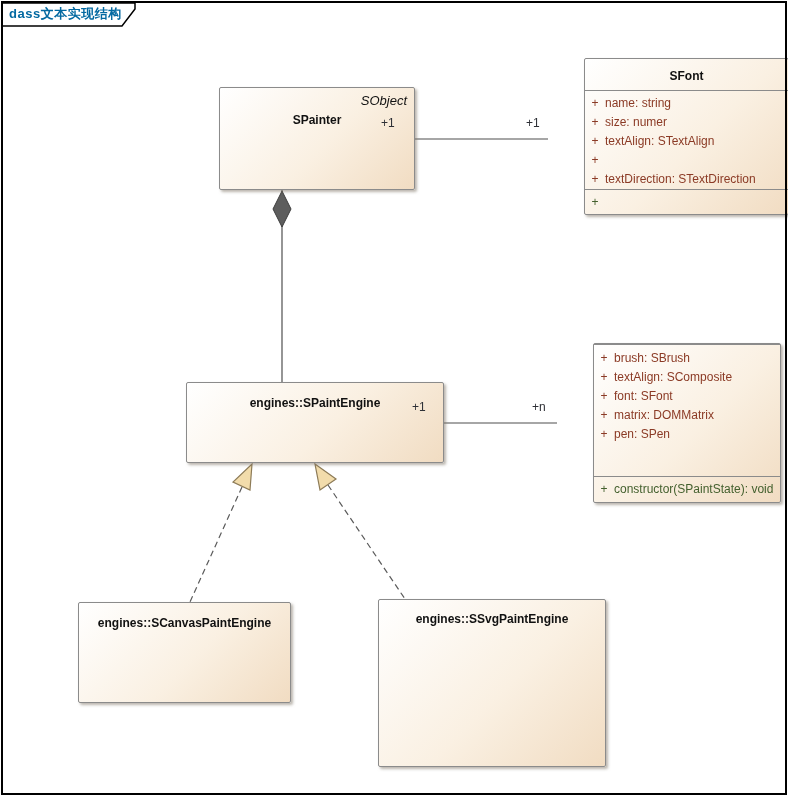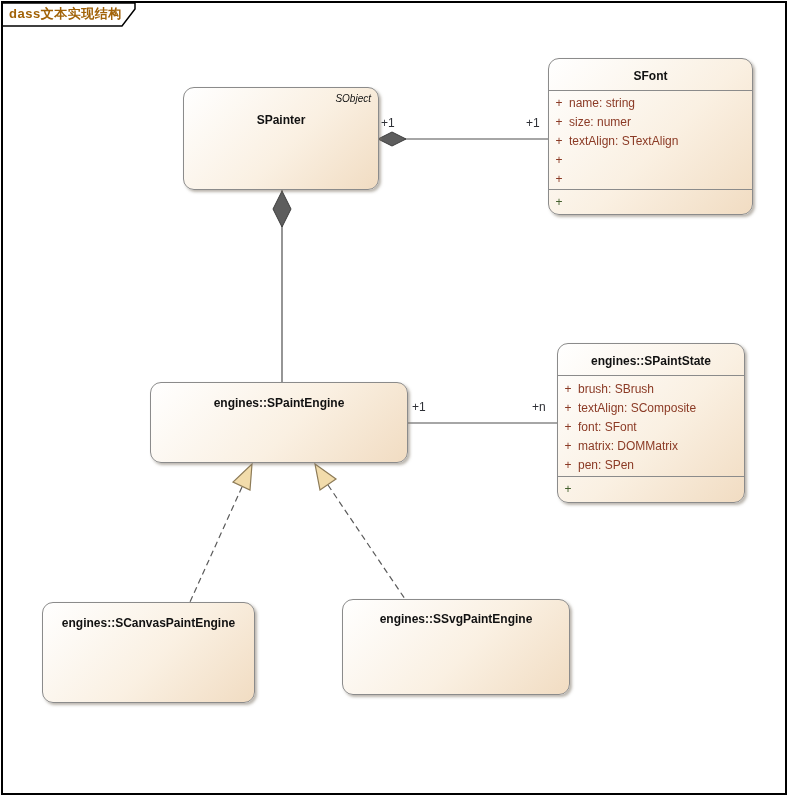--- a/index.html
+++ b/index.html
@@ -9,41 +9,41 @@
     font-family:"Liberation Sans", sans-serif;
     -webkit-font-smoothing:antialiased;
   }
   
   .frame-border {
     position:absolute; left:1px; top:1px; right:1px; bottom:1px;
     border:2px solid #000; pointer-events:none; z-index:3;
   }
   .frame-label {
     position:absolute; left:9px; top:5px; z-index:5;
-    font-size:13px; font-weight:bold; color:#a16207; letter-spacing:0.5px;
+    font-size:13px; font-weight:bold; color:#0369a1; letter-spacing:0.5px;
     white-space:nowrap;
   }
   
   svg.overlay { position:absolute; left:0; top:0; z-index:1; }
   
   .uml-class {
     position:absolute; z-index:2; box-sizing:border-box;
     background:linear-gradient(135deg, #ffffff 0%, #faf0e2 55%, #f1dcc2 100%);
-    border:1px solid #8b8b8b; border-radius:11px;
+    border:1px solid #8b8b8b; border-radius:2px;
     box-shadow:2px 2px 3px rgba(130,120,105,0.55);
-    display:flex; flex-direction:column;
+    display:flex; flex-direction:column;margin-left:36px;
   }
   .uml-title {
     text-align:center; font-size:12px; font-weight:bold; color:#111;
     position:relative;
   }
   .uml-title.abstract { }
   .stereotype {
     position:absolute; top:5px; right:7px;
-    font-size:10px; font-style:italic; font-weight:normal; color:#111;
+    font-size:13px; font-style:italic; font-weight:normal; color:#111;
   }
   .compartment { border-top:1px solid #8b8b8b; box-sizing:border-box; }
   .member-row {
     display:flex; font-size:12px; line-height:19px; white-space:nowrap;
   }
   .member-row .vis { width:20px; text-align:center; flex:0 0 20px; }
   .attrs .member-row { color:#8b3a25; }
   .ops .member-row { color:#44602e; }
   .mult-label {
     position:absolute; z-index:2; font-size:12px; color:#2e3036; white-space:nowrap;
@@ -96,39 +96,37 @@
     </div>
     <div class="member-row">
       <span class="vis">+</span>
       <span>textAlign: STextAlign</span>
     </div>
     <div class="member-row">
       <span class="vis">+</span>
     </div>
     <div class="member-row">
       <span class="vis">+</span>
+      <span>textDirection: STextDirection</span>
     </div>
   </div>
   <div class="compartment ops" style="flex:0 0 27px; padding-top:3px;">
     <div class="member-row">
       <span class="vis">+</span>
     </div>
   </div>
 </div>
 
 <div class="uml-class" style="left:150px; top:382px; width:258px; height:81px;">
   <div class="uml-title abstract" style="padding-top:13px;">
     <span>engines::SPaintEngine</span>
   </div>
 </div>
 
 <div class="uml-class" style="left:557px; top:343px; width:188px; height:160px;">
-  <div class="uml-title" style="height:31px; line-height:34px; flex:0 0 31px;">
-    <span>engines::SPaintState</span>
-  </div>
   <div class="compartment attrs" style="flex:1 1 auto; padding-top:4px;">
     <div class="member-row">
       <span class="vis">+</span>
       <span>brush: SBrush</span>
     </div>
     <div class="member-row">
       <span class="vis">+</span>
       <span>textAlign: SComposite</span>
     </div>
     <div class="member-row">
@@ -140,31 +138,32 @@
       <span>matrix: DOMMatrix</span>
     </div>
     <div class="member-row">
       <span class="vis">+</span>
       <span>pen: SPen</span>
     </div>
   </div>
   <div class="compartment ops" style="flex:0 0 26px; padding-top:3px;">
     <div class="member-row">
       <span class="vis">+</span>
+      <span>constructor(SPaintState): void</span>
     </div>
   </div>
 </div>
 
 <div class="uml-class" style="left:42px; top:602px; width:213px; height:101px;">
   <div class="uml-title" style="padding-top:13px;">
     <span>engines::SCanvasPaintEngine</span>
   </div>
 </div>
 
-<div class="uml-class" style="left:342px; top:599px; width:228px; height:96px;">
+<div class="uml-class" style="left:342px; top:599px; width:228px; height:168px;">
   <div class="uml-title" style="padding-top:12px;">
     <span>engines::SSvgPaintEngine</span>
   </div>
 </div>
 
 <div class="mult-label" style="left:381px; top:116px;">+1</div>
 <div class="mult-label" style="left:526px; top:116px;">+1</div>
 <div class="mult-label" style="left:412px; top:400px;">+1</div>
 <div class="mult-label" style="left:532px; top:400px;">+n</div>
 

